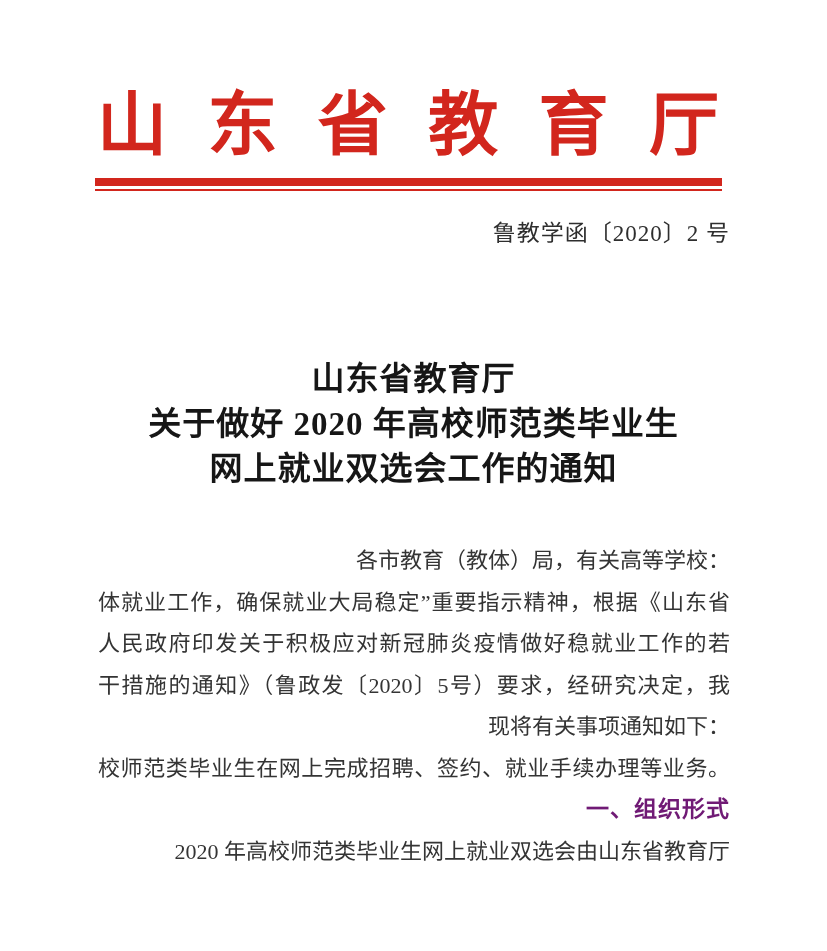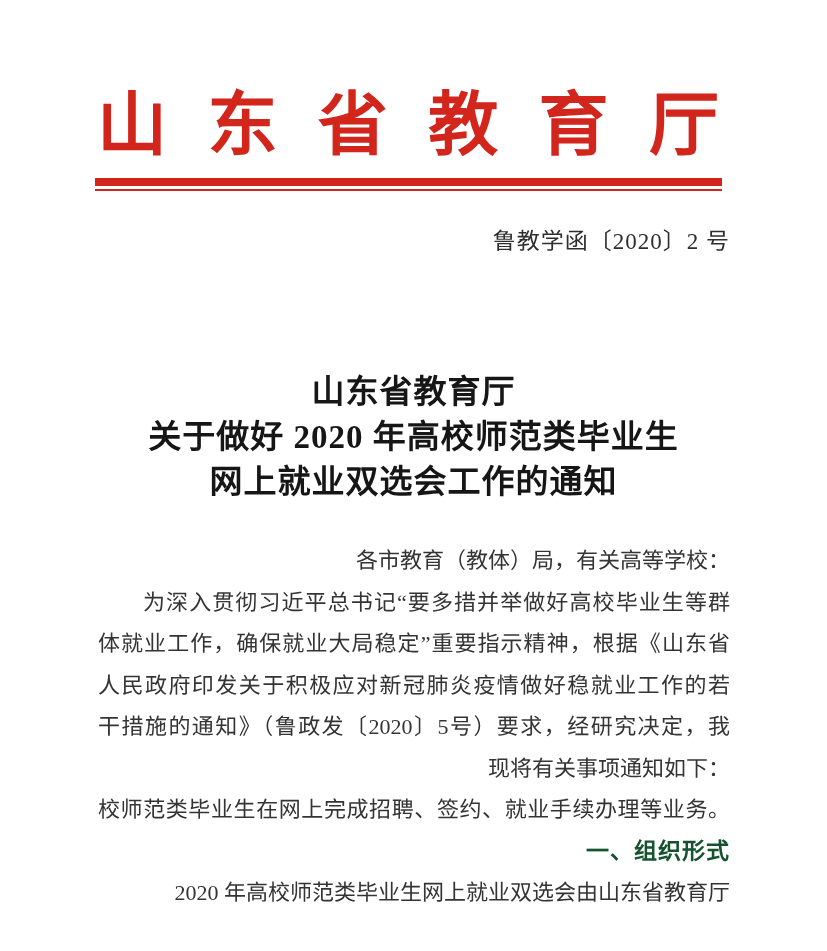--- a/index.html
+++ b/index.html
@@ -53,28 +53,27 @@
   .doc-number {
     position: absolute;
     top: 219px;
     right: 97px;
     font-family: "Liberation Serif", "DejaVu Serif", serif;
     font-size: 23px;
     line-height: 30px;
     color: #2e2e2e;
     letter-spacing: 1px;
     white-space: nowrap;
-    margin-top: 8px;
   }
 
   
   .notice-title {
     position: absolute;
     left: 97px;
-    top: 370px;
+    top: 357px;
     width: 633px;
     text-align: center;
     font-family: "Liberation Serif", "DejaVu Serif", serif;
     font-weight: 700;
     font-size: 33px;
     line-height: 45px;
     color: #161616;
     letter-spacing: 1px;
   }
 
@@ -93,21 +92,21 @@
   .body-line.justify {
     white-space: normal;
     text-align: justify;
     text-align-last: justify;
   }
   .body-line.indent { padding-left: 45px; }
   .body-line.heading {
     font-family: "Liberation Sans", "DejaVu Sans", sans-serif;
     font-weight: 700;
     font-size: 23px;
-    color: #14532d;
+    color: #701a75;
     letter-spacing: 1px;
   }
 </style>
 </head>
 <body>
 
 <div class="page">
 
   <div class="letterhead">
     <span>山</span>
@@ -124,21 +123,20 @@
   <div class="doc-number">鲁教学函〔2020〕2 号</div>
 
   <div class="notice-title">
     <div>山东省教育厅</div>
     <div>关于做好 2020 年高校师范类毕业生</div>
     <div>网上就业双选会工作的通知</div>
   </div>
 
   <div class="body-text">
     <div class="body-line">各市教育（教体）局，有关高等学校：</div>
-    <div class="body-line indent justify">为深入贯彻习近平总书记“要多措并举做好高校毕业生等群</div>
     <div class="body-line justify">体就业工作，确保就业大局稳定”重要指示精神，根据《山东省</div>
     <div class="body-line justify">人民政府印发关于积极应对新冠肺炎疫情做好稳就业工作的若</div>
     <div class="body-line justify">干措施的通知》（鲁政发〔2020〕5号）要求，经研究决定，我</div>
     <div class="body-line">现将有关事项通知如下：</div>
     <div class="body-line justify">校师范类毕业生在网上完成招聘、签约、就业手续办理等业务。</div>
     <div class="body-line indent heading">一、组织形式</div>
     <div class="body-line indent">2020 年高校师范类毕业生网上就业双选会由山东省教育厅</div>
   </div>
 
 </div>

